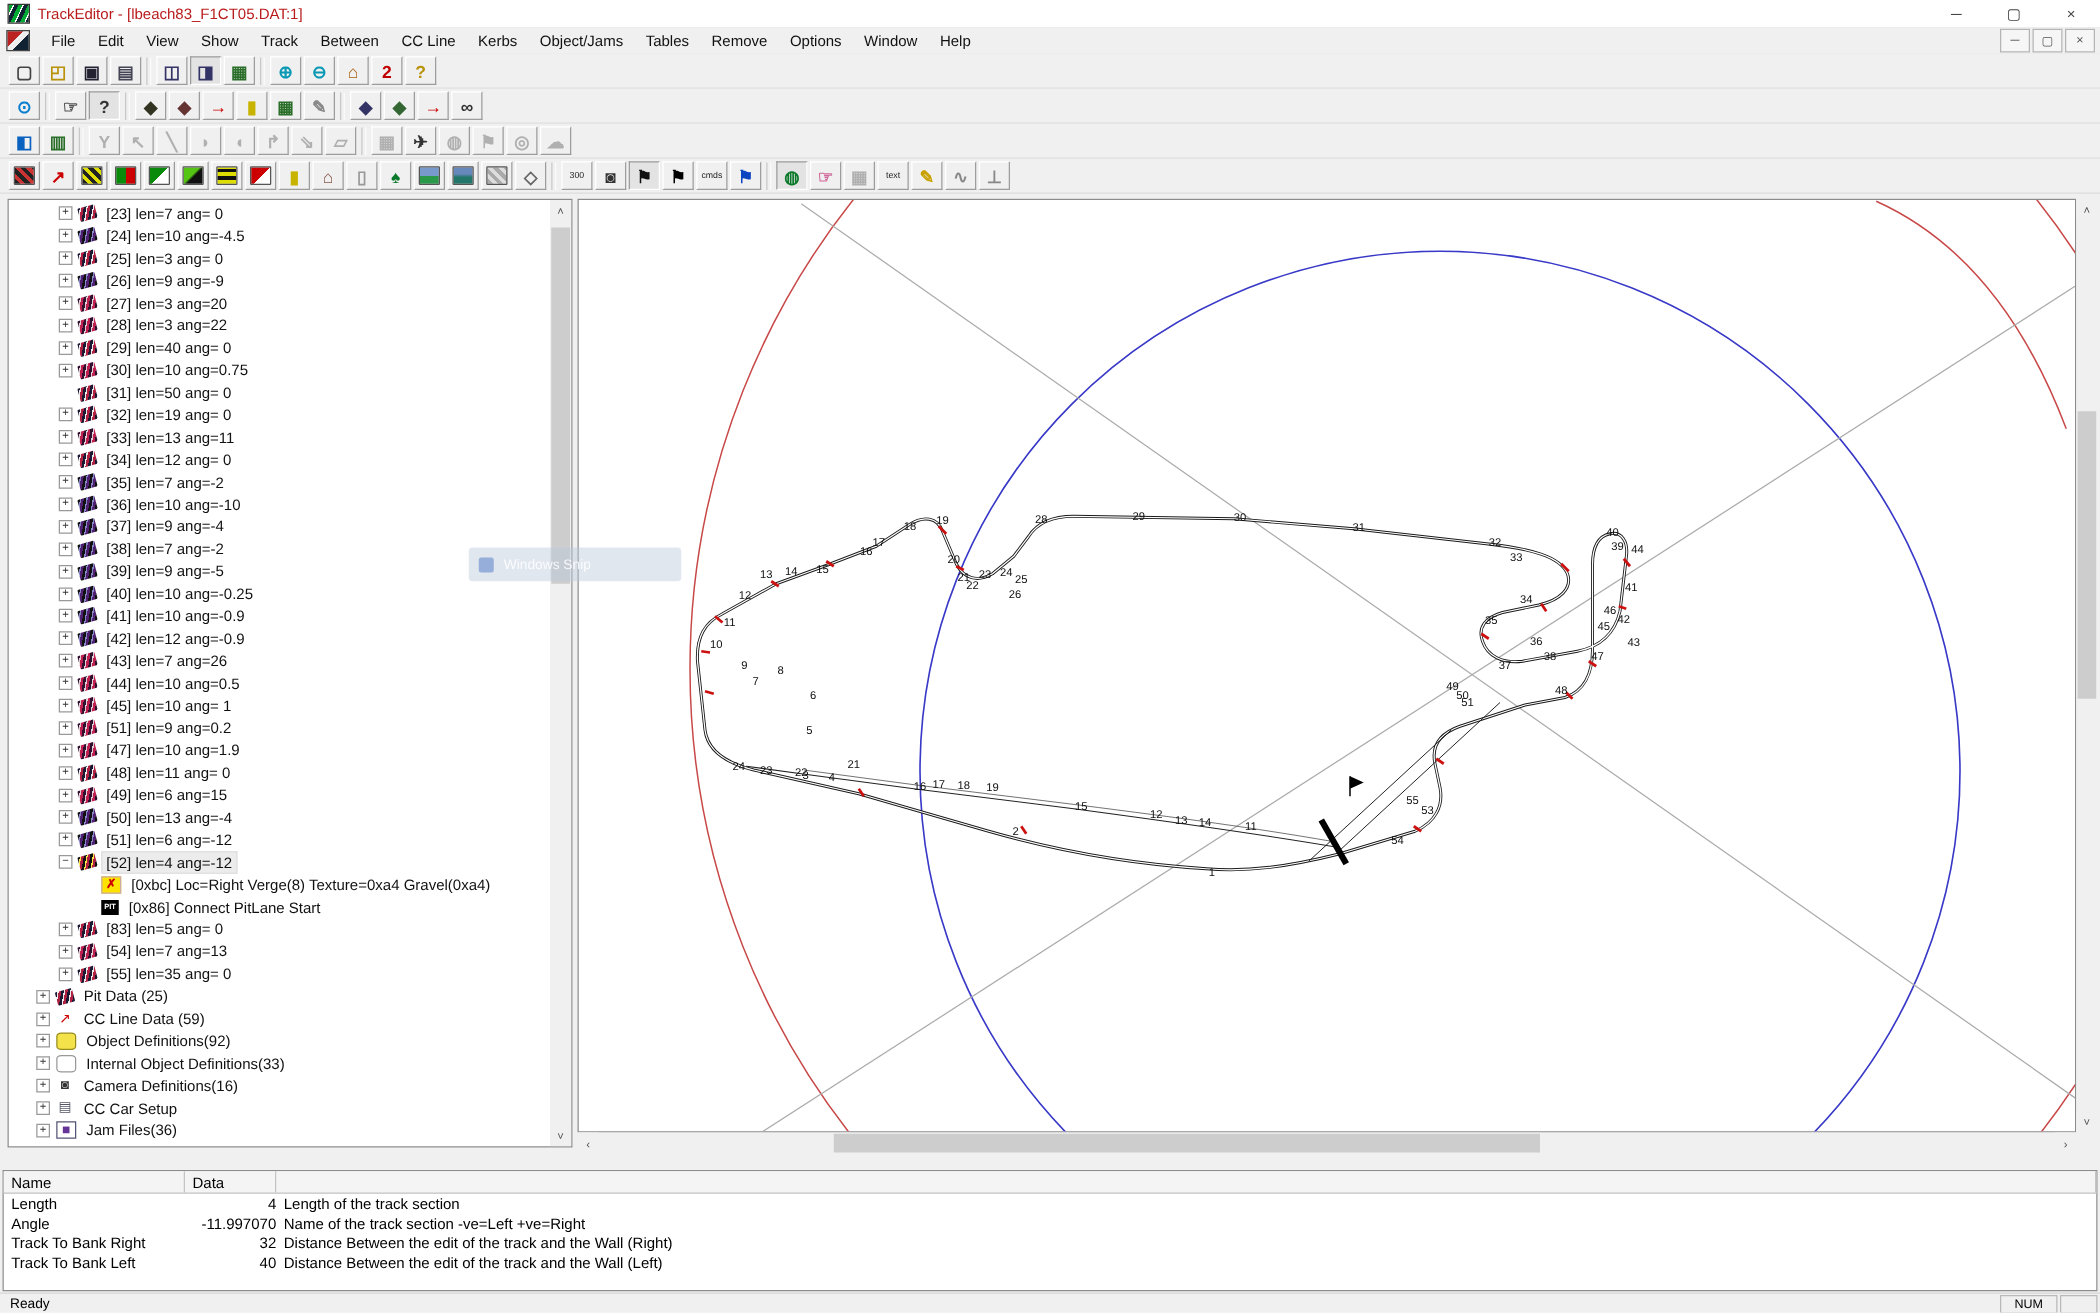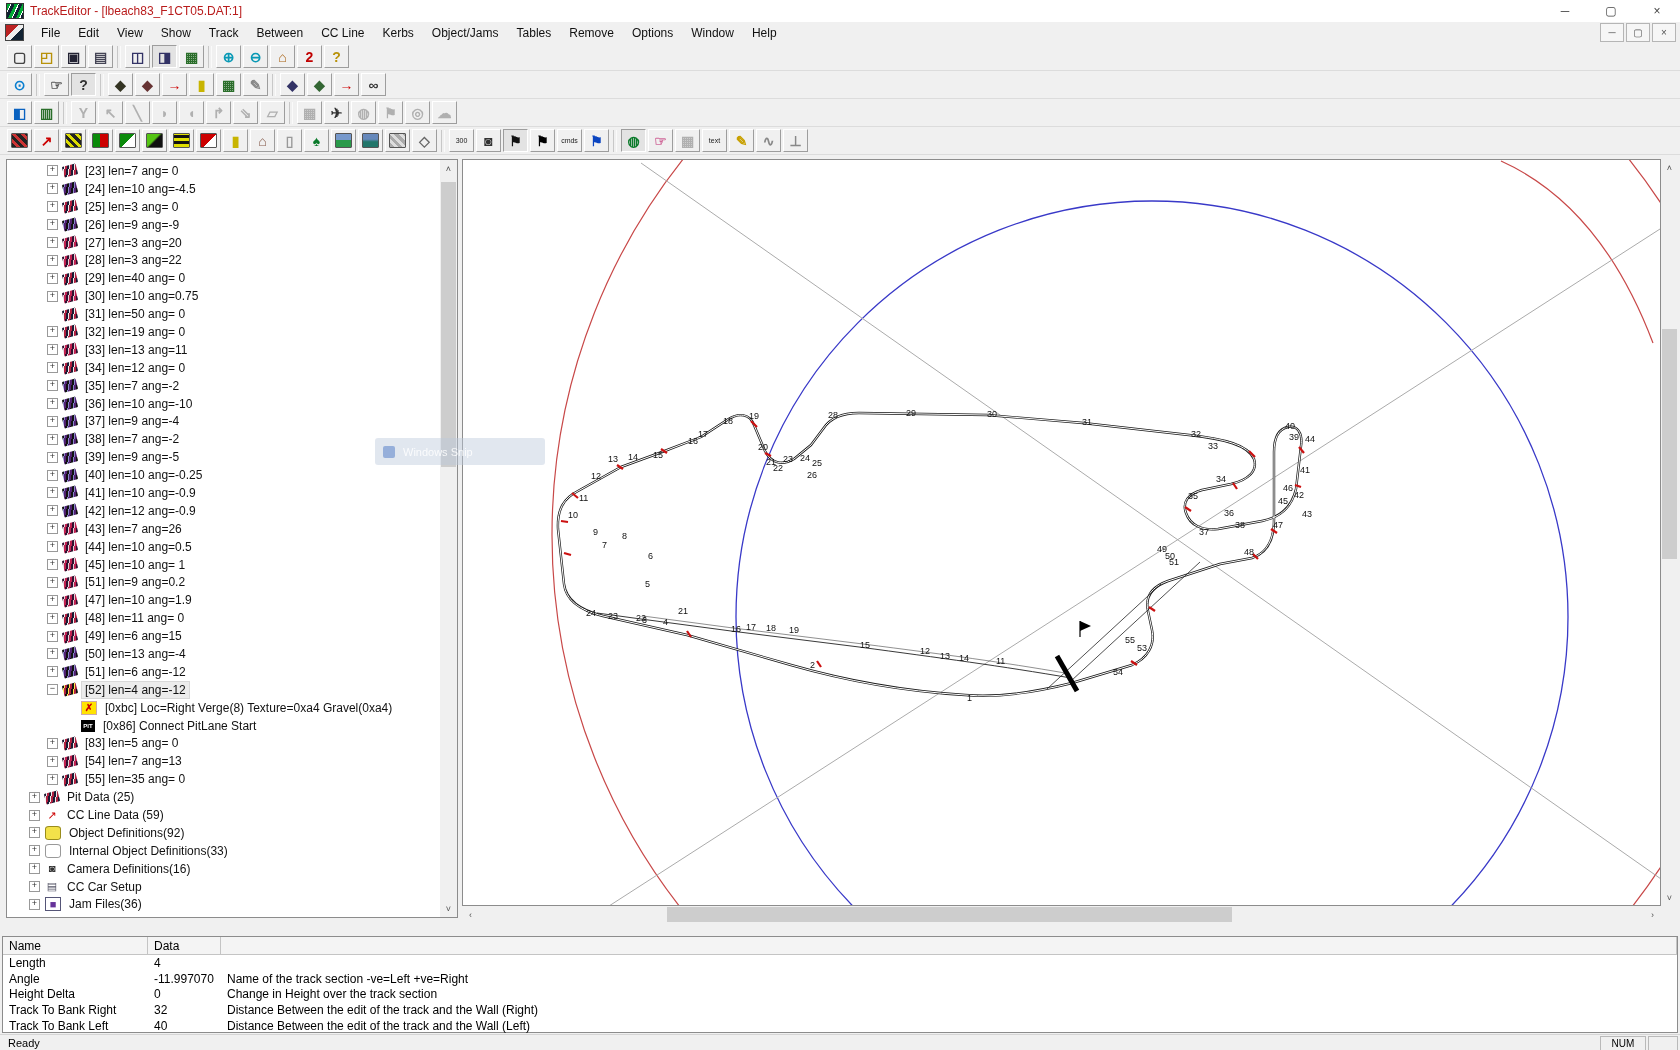--- a/index.html
+++ b/index.html
@@ -73,21 +73,21 @@
   #ghost .gtext{color:rgba(255,255,255,0.85);font-size:11px;}
   
   #propszone{position:absolute;left:0;top:925px;width:1680px;height:109px;background:#f0f0f0;}
   #propstable{position:absolute;left:2px;top:11px;width:1676px;height:97px;background:#fff;
               border:1px solid #8c8c8c;box-sizing:border-box;}
   .phead{display:flex;height:17px;background:#f4f4f4;border-bottom:1px solid #c4c4c4;align-items:center;}
   .phead .pc{border-right:1px solid #c4c4c4;padding-left:6px;box-sizing:border-box;height:17px;
              display:flex;align-items:center;}
   .prow{display:flex;height:15.8px;align-items:center;}
   .prow .pc{padding-left:6px;box-sizing:border-box;white-space:nowrap;overflow:hidden;}
-  .c0{width:145px;flex:none;} .c1{width:73px;flex:none;} .c2{width:515px;flex:none;} .c3{flex:1;}
+  .c0{width:145px;flex:none;} .c1{width:73px;flex:none;text-align:right;} .c2{width:515px;flex:none;} .c3{flex:1;}
   
   #statusbar{position:absolute;left:0;top:1034px;width:1680px;height:16px;background:#f0f0f0;
              border-top:1px solid #d5d5d5;display:flex;align-items:center;font-size:11px;}
   #status-ready{padding-left:8px;}
   .spane{position:absolute;top:1px;height:13px;border:1px solid #b9b9b9;display:flex;
          align-items:center;justify-content:center;font-size:10px;background:#f0f0f0;}
 </style>
 </head>
 <body>
 
@@ -711,32 +711,27 @@
   <div id="propstable">
     <div class="phead">
       <div class="pc c0">Name</div>
       <div class="pc c1">Data</div>
       <div class="pc c3"></div>
     </div>
     <div id="proprows">
         <div class="prow">
           <div class="pc c0">Length</div>
           <div class="pc c1">4</div>
+          <div class="pc c2">Length of the track section</div>
           <div class="pc c3"></div>
         </div>
         <div class="prow">
           <div class="pc c0">Angle</div>
           <div class="pc c1">-11.997070</div>
           <div class="pc c2">Name of the track section -ve=Left +ve=Right</div>
-          <div class="pc c3"></div>
-        </div>
-        <div class="prow">
-          <div class="pc c0">Height Delta</div>
-          <div class="pc c1">0</div>
-          <div class="pc c2">Change in Height over the track section</div>
           <div class="pc c3"></div>
         </div>
         <div class="prow">
           <div class="pc c0">Track To Bank Right</div>
           <div class="pc c1">32</div>
           <div class="pc c2">Distance Between the edit of the track and the Wall (Right)</div>
           <div class="pc c3"></div>
         </div>
         <div class="prow">
           <div class="pc c0">Track To Bank Left</div>

